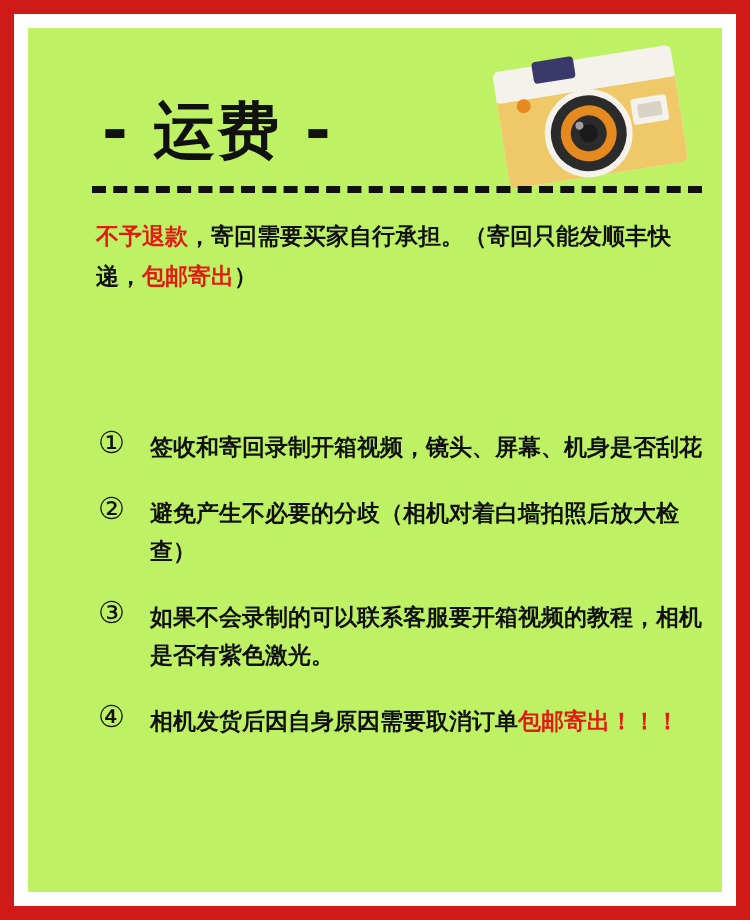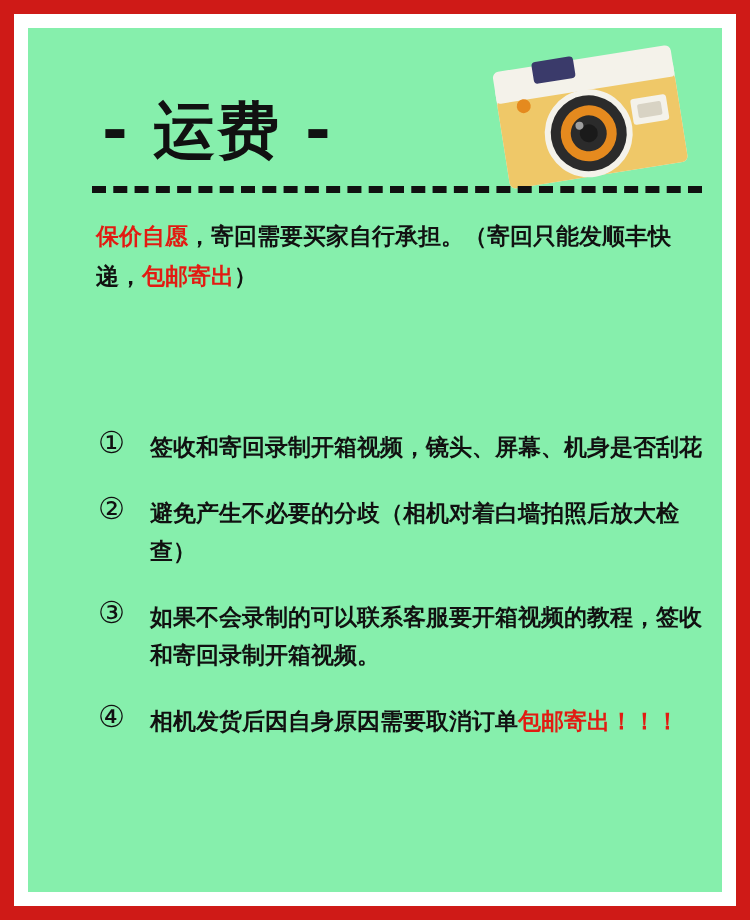--- a/index.html
+++ b/index.html
@@ -21,21 +21,21 @@
     border: 14px solid #cf1a17;
     background: #ffffff;
     overflow: hidden;
   }
   .inner {
     position: absolute;
     left: 14px;
     top: 14px;
     right: 14px;
     bottom: 14px;
-    background: #86efac;
+    background: #bef264;
   }
 
   
   .camera-wrap {
     position: absolute;
     right: 24px;
     top: 6px;
     width: 215px;
     height: 175px;
   }
@@ -152,21 +152,21 @@
           <circle cx="44" cy="62" r="7" fill="#e58a1e"></circle>
         </g>
       </svg>
     </div>
 
     <div class="heading heading-1">- 运费 -</div>
 
     <div class="dashline"></div>
 
     <div class="para">
-      <span class="red">保价自愿</span><span>，寄回需要买家自行承担。（寄回只能发顺丰快递，</span><span class="red">包邮寄出</span><span>）</span>
+      <span class="red">不予退款</span><span>，寄回需要买家自行承担。（寄回只能发顺丰快递，</span><span class="red">包邮寄出</span><span>）</span>
     </div>
 
 
     <div class="list">
 
       <div class="item">
         <div class="num">①</div>
         <div class="item-text">
           <span>签收和寄回录制开箱视频，镜头、屏幕、机身是否刮花</span>
         </div>
@@ -175,21 +175,21 @@
       <div class="item">
         <div class="num">②</div>
         <div class="item-text">
           <span>避免产生不必要的分歧（相机对着白墙拍照后放大检查）</span>
         </div>
       </div>
 
       <div class="item">
         <div class="num">③</div>
         <div class="item-text">
-          <span>如果不会录制的可以联系客服要开箱视频的教程，签收和寄回录制开箱视频。</span>
+          <span>如果不会录制的可以联系客服要开箱视频的教程，相机是否有紫色激光。</span>
         </div>
       </div>
 
       <div class="item">
         <div class="num">④</div>
         <div class="item-text">
           <span>相机发货后因自身原因需要取消订单</span><span class="red">包邮寄出！！！</span>
         </div>
       </div>
 

